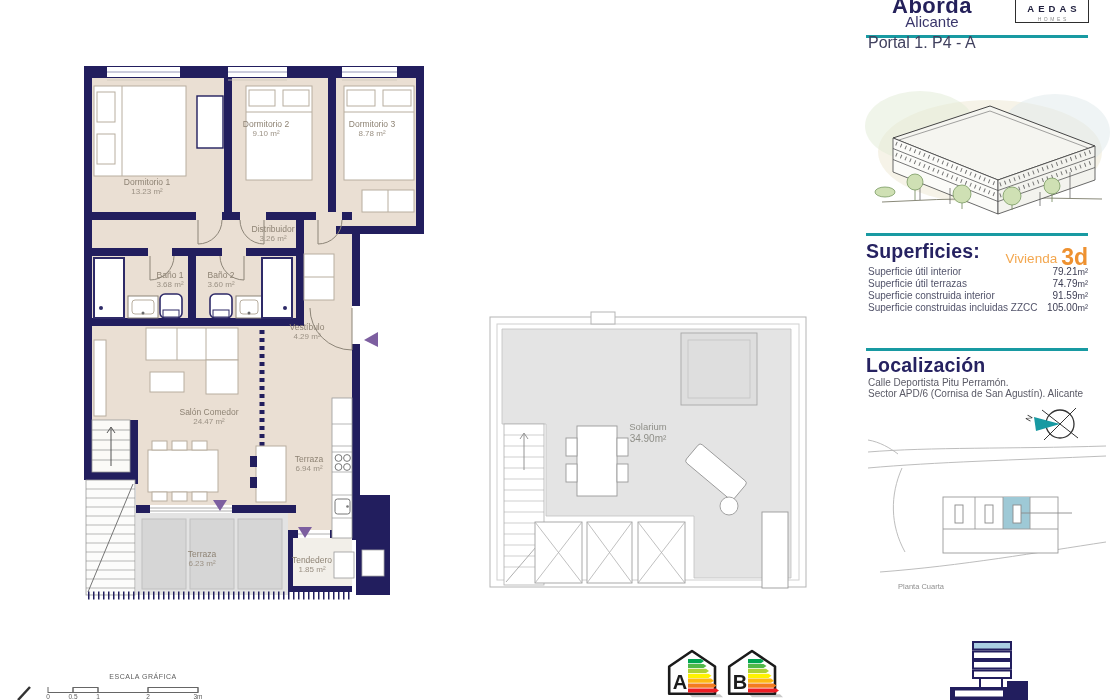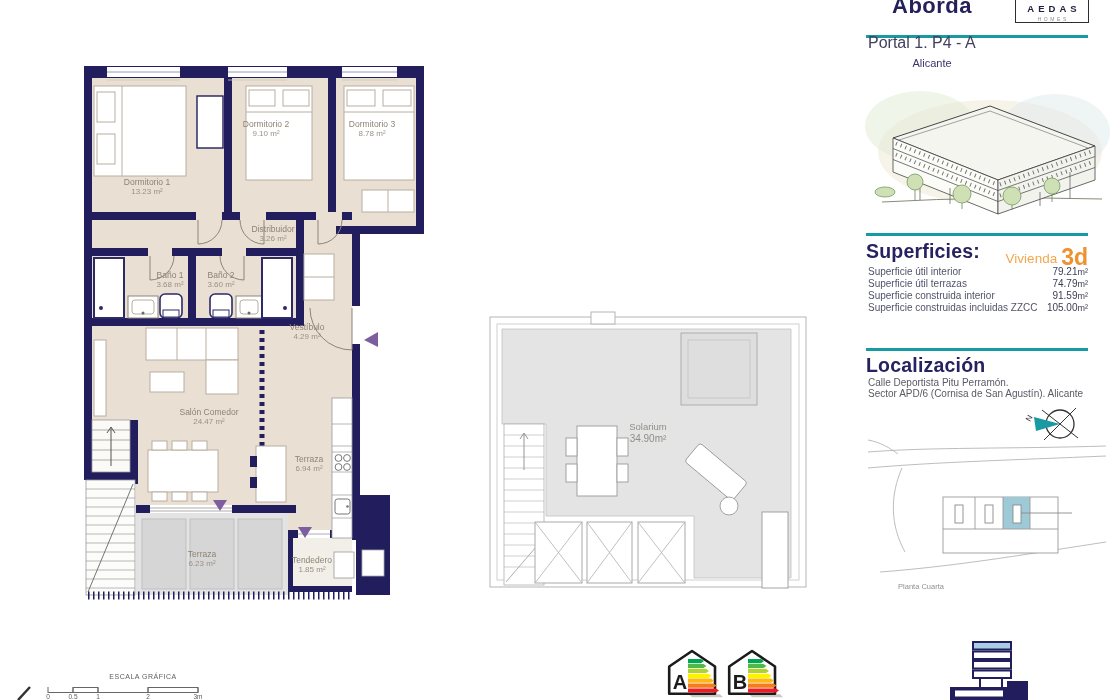--- a/index.html
+++ b/index.html
@@ -10,21 +10,21 @@
   
   .room{position:absolute;transform:translateX(-50%);text-align:center;white-space:nowrap;color:#8e8374;}
   .room .nm{font-size:8.5px;line-height:10px;display:block;}
   .room .ar{font-size:8px;line-height:9px;display:block;color:#9b9184;}
   .room.solar .nm{font-size:9.5px;line-height:12px;color:#8f8f88;}
   .room.solar .ar{font-size:10px;line-height:12px;color:#8f8f88;}
   
   .brand-title{position:absolute;left:866px;top:-7px;width:132px;text-align:center;
                font-size:22px;font-weight:bold;color:#24205a;letter-spacing:.5px;}
   .brand-city{position:absolute;left:866px;top:13px;width:132px;text-align:center;
-              font-size:11px;color:#3a366b;margin-top:44px;}
+              font-size:15px;color:#3a366b;}
   .logo-box{position:absolute;left:1015px;top:-12px;width:74px;height:35px;border:1.8px solid #2e2e2e;
             box-sizing:border-box;background:#fff;text-align:center;}
   .logo-box .l1{display:block;margin-top:15px;font-size:9.5px;font-weight:bold;color:#20203f;
                 letter-spacing:4px;margin-right:-4px;line-height:10px;}
   .logo-box .l2{display:block;margin-top:2px;font-size:5px;color:#8d8d8d;letter-spacing:2.6px;margin-right:-2.6px;line-height:6px;}
   .rule{position:absolute;left:866px;width:222px;height:3.2px;background:#189aa2;}
   .portal{position:absolute;left:868px;top:34px;font-size:16px;color:#41415f;}
   .sec-title{position:absolute;left:866px;font-size:19.5px;font-weight:bold;color:#262261;letter-spacing:.2px;}
   .viv{position:absolute;left:866px;width:222px;top:244px;text-align:right;}
   .viv .vl{font-size:13.5px;color:#f3a74f;}

